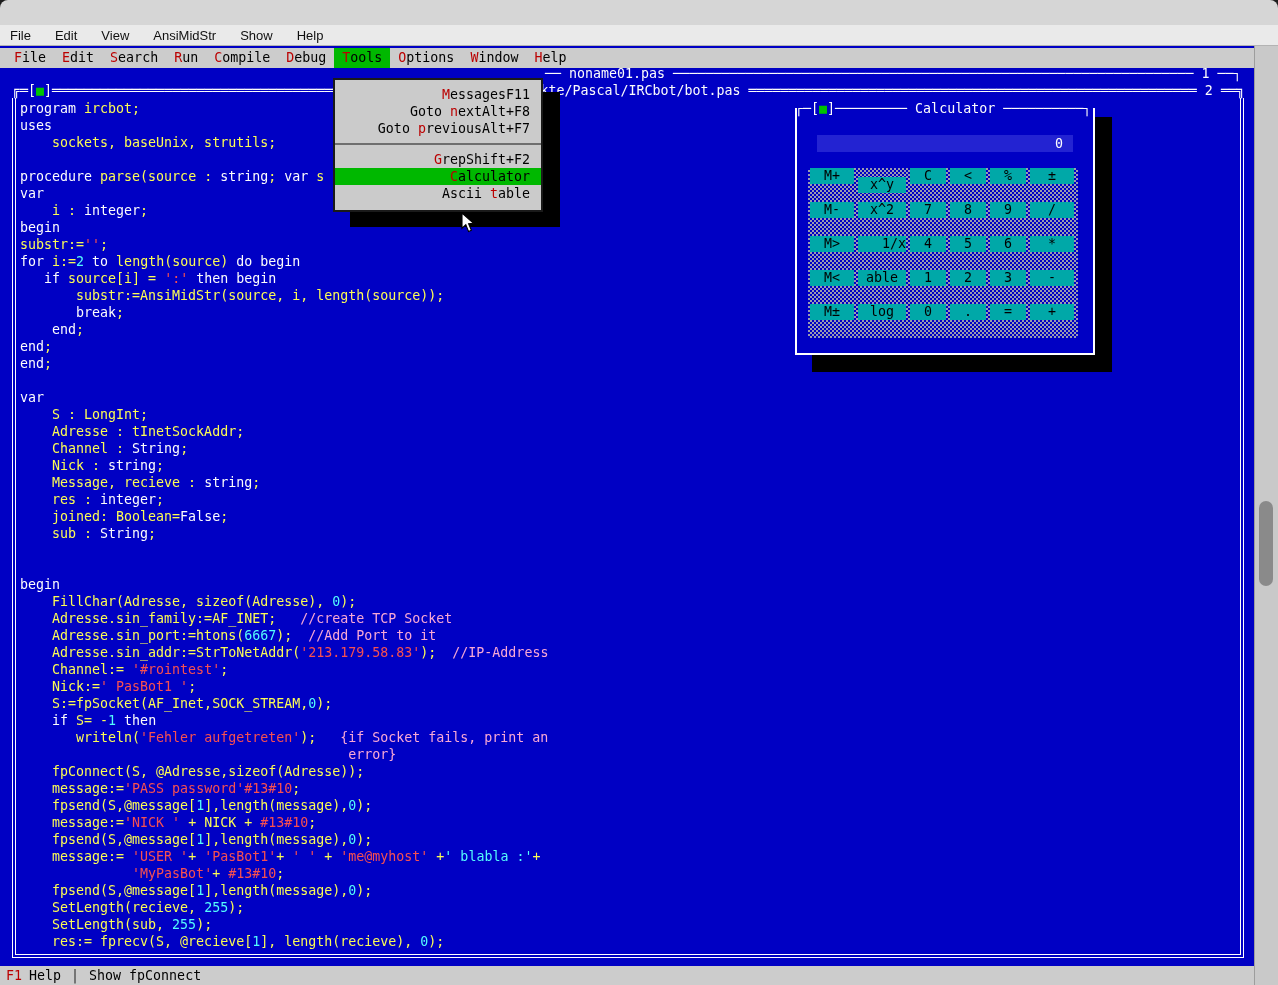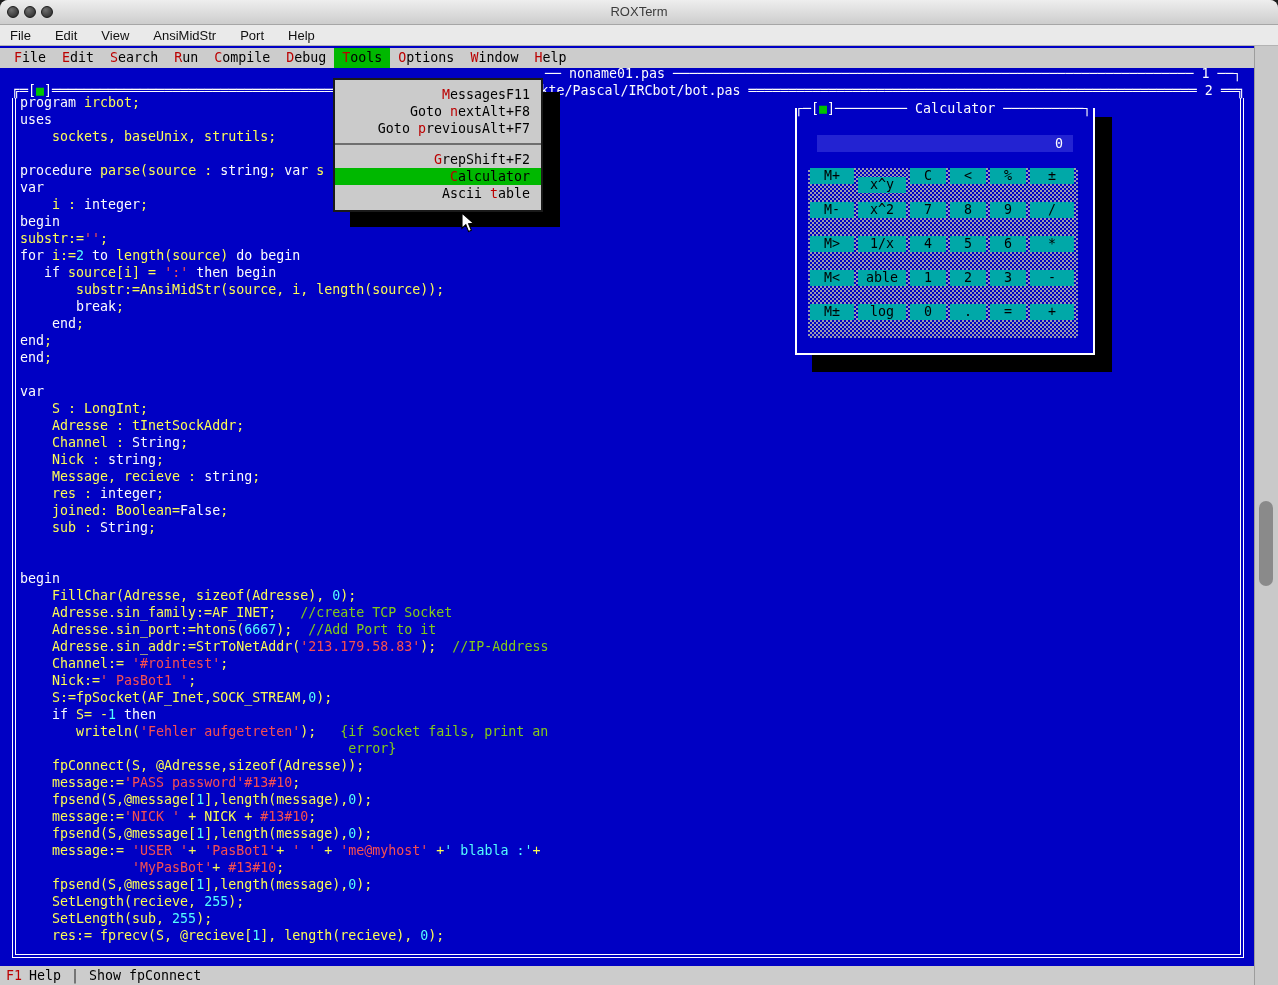--- a/index.html
+++ b/index.html
@@ -18,23 +18,23 @@
   .ide-menu-item{padding:0 8px;height:20px;line-height:20px}
   .ide-menu-item.active{background:#00b800}
   .hot{color:#bb0000}
 
   .win1-row{position:absolute;left:545px;top:19px;height:17px;white-space:pre;color:#fcfcfc}
   .win2-row{position:absolute;left:12px;top:36px;height:17px;white-space:pre;color:#fcfcfc}
   .green-sq{color:#00c400}
 
   .editor-frame{position:absolute;left:12px;top:52px;width:1232px;height:860px;border:4px double #ffffff;border-top:none}
 
-  .code{position:absolute;left:20px;top:48px;white-space:pre}
+  .code{position:absolute;left:20px;top:54px;white-space:pre}
   .code-line{height:17px;white-space:pre}
-  .c-w{color:#fcfcfc}.c-y{color:#fcfc54}.c-r{color:#f85050}.c-c{color:#54fcfc}.c-g{color:#84cc16}
+  .c-w{color:#fcfcfc}.c-y{color:#fcfc54}.c-r{color:#f85050}.c-c{color:#54fcfc}.c-g{color:#f9a8d4}
 
   .calc-shadow{position:absolute;left:812px;top:71px;width:300px;height:255px;background:#000;z-index:2}
   .calc{position:absolute;left:795px;top:54px;width:300px;height:255px;background:#0000c4;z-index:3}
   .calc-top{position:absolute;left:0;top:0;width:100%;height:17px;white-space:pre;color:#fcfcfc}
   .calc-body{position:absolute;left:0;top:8px;right:0;bottom:0;border:2px solid #fff;border-top:none}
   .calc-display{position:absolute;left:22px;top:35px;width:256px;height:17px;background:#2323d2;color:#fff;text-align:right;padding-right:10px}
   .calc-hatch{position:absolute;left:13px;top:68px;width:270px;height:170px;
     background-image:conic-gradient(#9b9bb0 25%,transparent 25% 50%,#9b9bb0 50% 75%,transparent 75%);
     background-size:4px 4px}
   .calc-btn{position:absolute;height:16px;line-height:16px;background:#00a8a8;color:#000;text-align:center;cursor:default}
@@ -51,35 +51,27 @@
   .sb-key{color:#bb0000;margin-right:7px}
   .sb-sep{margin:0 10px;color:#333}
 
   .term-scrollbar{position:absolute;right:0;top:46px;width:24px;height:939px;background:#c9c9c9;border-left:1px solid #9d9d9d}
   .term-thumb{position:absolute;left:4px;top:455px;width:14px;height:85px;background:#8a8a8a;border-radius:7px}
 </style>
 </head>
 <body>
 
 <div class="mac-window">
-  <div class="mac-titlebar">
-    <div class="traffic">
-      <span class="tl"></span>
-      <span class="tl"></span>
-      <span class="tl"></span>
-    </div>
-    <div class="mac-title">ROXTerm</div>
-  </div>
 
   <div class="mac-menubar" id="mac-menubar">
       <span class="mac-menu-item">File</span>
       <span class="mac-menu-item">Edit</span>
       <span class="mac-menu-item">View</span>
       <span class="mac-menu-item">AnsiMidStr</span>
-      <span class="mac-menu-item">Port</span>
+      <span class="mac-menu-item">Show</span>
       <span class="mac-menu-item">Help</span>
     </div>
 
   <div class="terminal">
     <div class="ide-menubar" id="ide-menubar">
         <span class="ide-menu-item"><span class="hot">F</span>ile</span>
         <span class="ide-menu-item"><span class="hot">E</span>dit</span>
         <span class="ide-menu-item"><span class="hot">S</span>earch</span>
         <span class="ide-menu-item"><span class="hot">R</span>un</span>
         <span class="ide-menu-item"><span class="hot">C</span>ompile</span>
@@ -108,21 +100,21 @@
           <div class="calc-btn" style="left: 142px; top: 0px; width: 36px;">&lt;</div>
           <div class="calc-btn" style="left: 182px; top: 0px; width: 36px;">%</div>
           <div class="calc-btn" style="left: 222px; top: 0px; width: 44px;">±</div>
           <div class="calc-btn" style="left: 2px; top: 34px; width: 44px;">M-</div>
           <div class="calc-btn" style="left: 50px; top: 34px; width: 48px;">x^2</div>
           <div class="calc-btn" style="left: 102px; top: 34px; width: 36px;">7</div>
           <div class="calc-btn" style="left: 142px; top: 34px; width: 36px;">8</div>
           <div class="calc-btn" style="left: 182px; top: 34px; width: 36px;">9</div>
           <div class="calc-btn" style="left: 222px; top: 34px; width: 44px;">/</div>
           <div class="calc-btn" style="left: 2px; top: 68px; width: 44px;">M&gt;</div>
-          <div class="calc-btn" style="left: 50px; top: 68px; width: 48px;">1/x</div>
+          <div class="calc-btn" style="left: 50px; top: 68px; width: 48px; text-align: right;">1/x</div>
           <div class="calc-btn" style="left: 102px; top: 68px; width: 36px;">4</div>
           <div class="calc-btn" style="left: 142px; top: 68px; width: 36px;">5</div>
           <div class="calc-btn" style="left: 182px; top: 68px; width: 36px;">6</div>
           <div class="calc-btn" style="left: 222px; top: 68px; width: 44px;">*</div>
           <div class="calc-btn" style="left: 2px; top: 102px; width: 44px;">M&lt;</div>
           <div class="calc-btn" style="left: 50px; top: 102px; width: 48px;">able</div>
           <div class="calc-btn" style="left: 102px; top: 102px; width: 36px;">1</div>
           <div class="calc-btn" style="left: 142px; top: 102px; width: 36px;">2</div>
           <div class="calc-btn" style="left: 182px; top: 102px; width: 36px;">3</div>
           <div class="calc-btn" style="left: 222px; top: 102px; width: 44px;">-</div>

